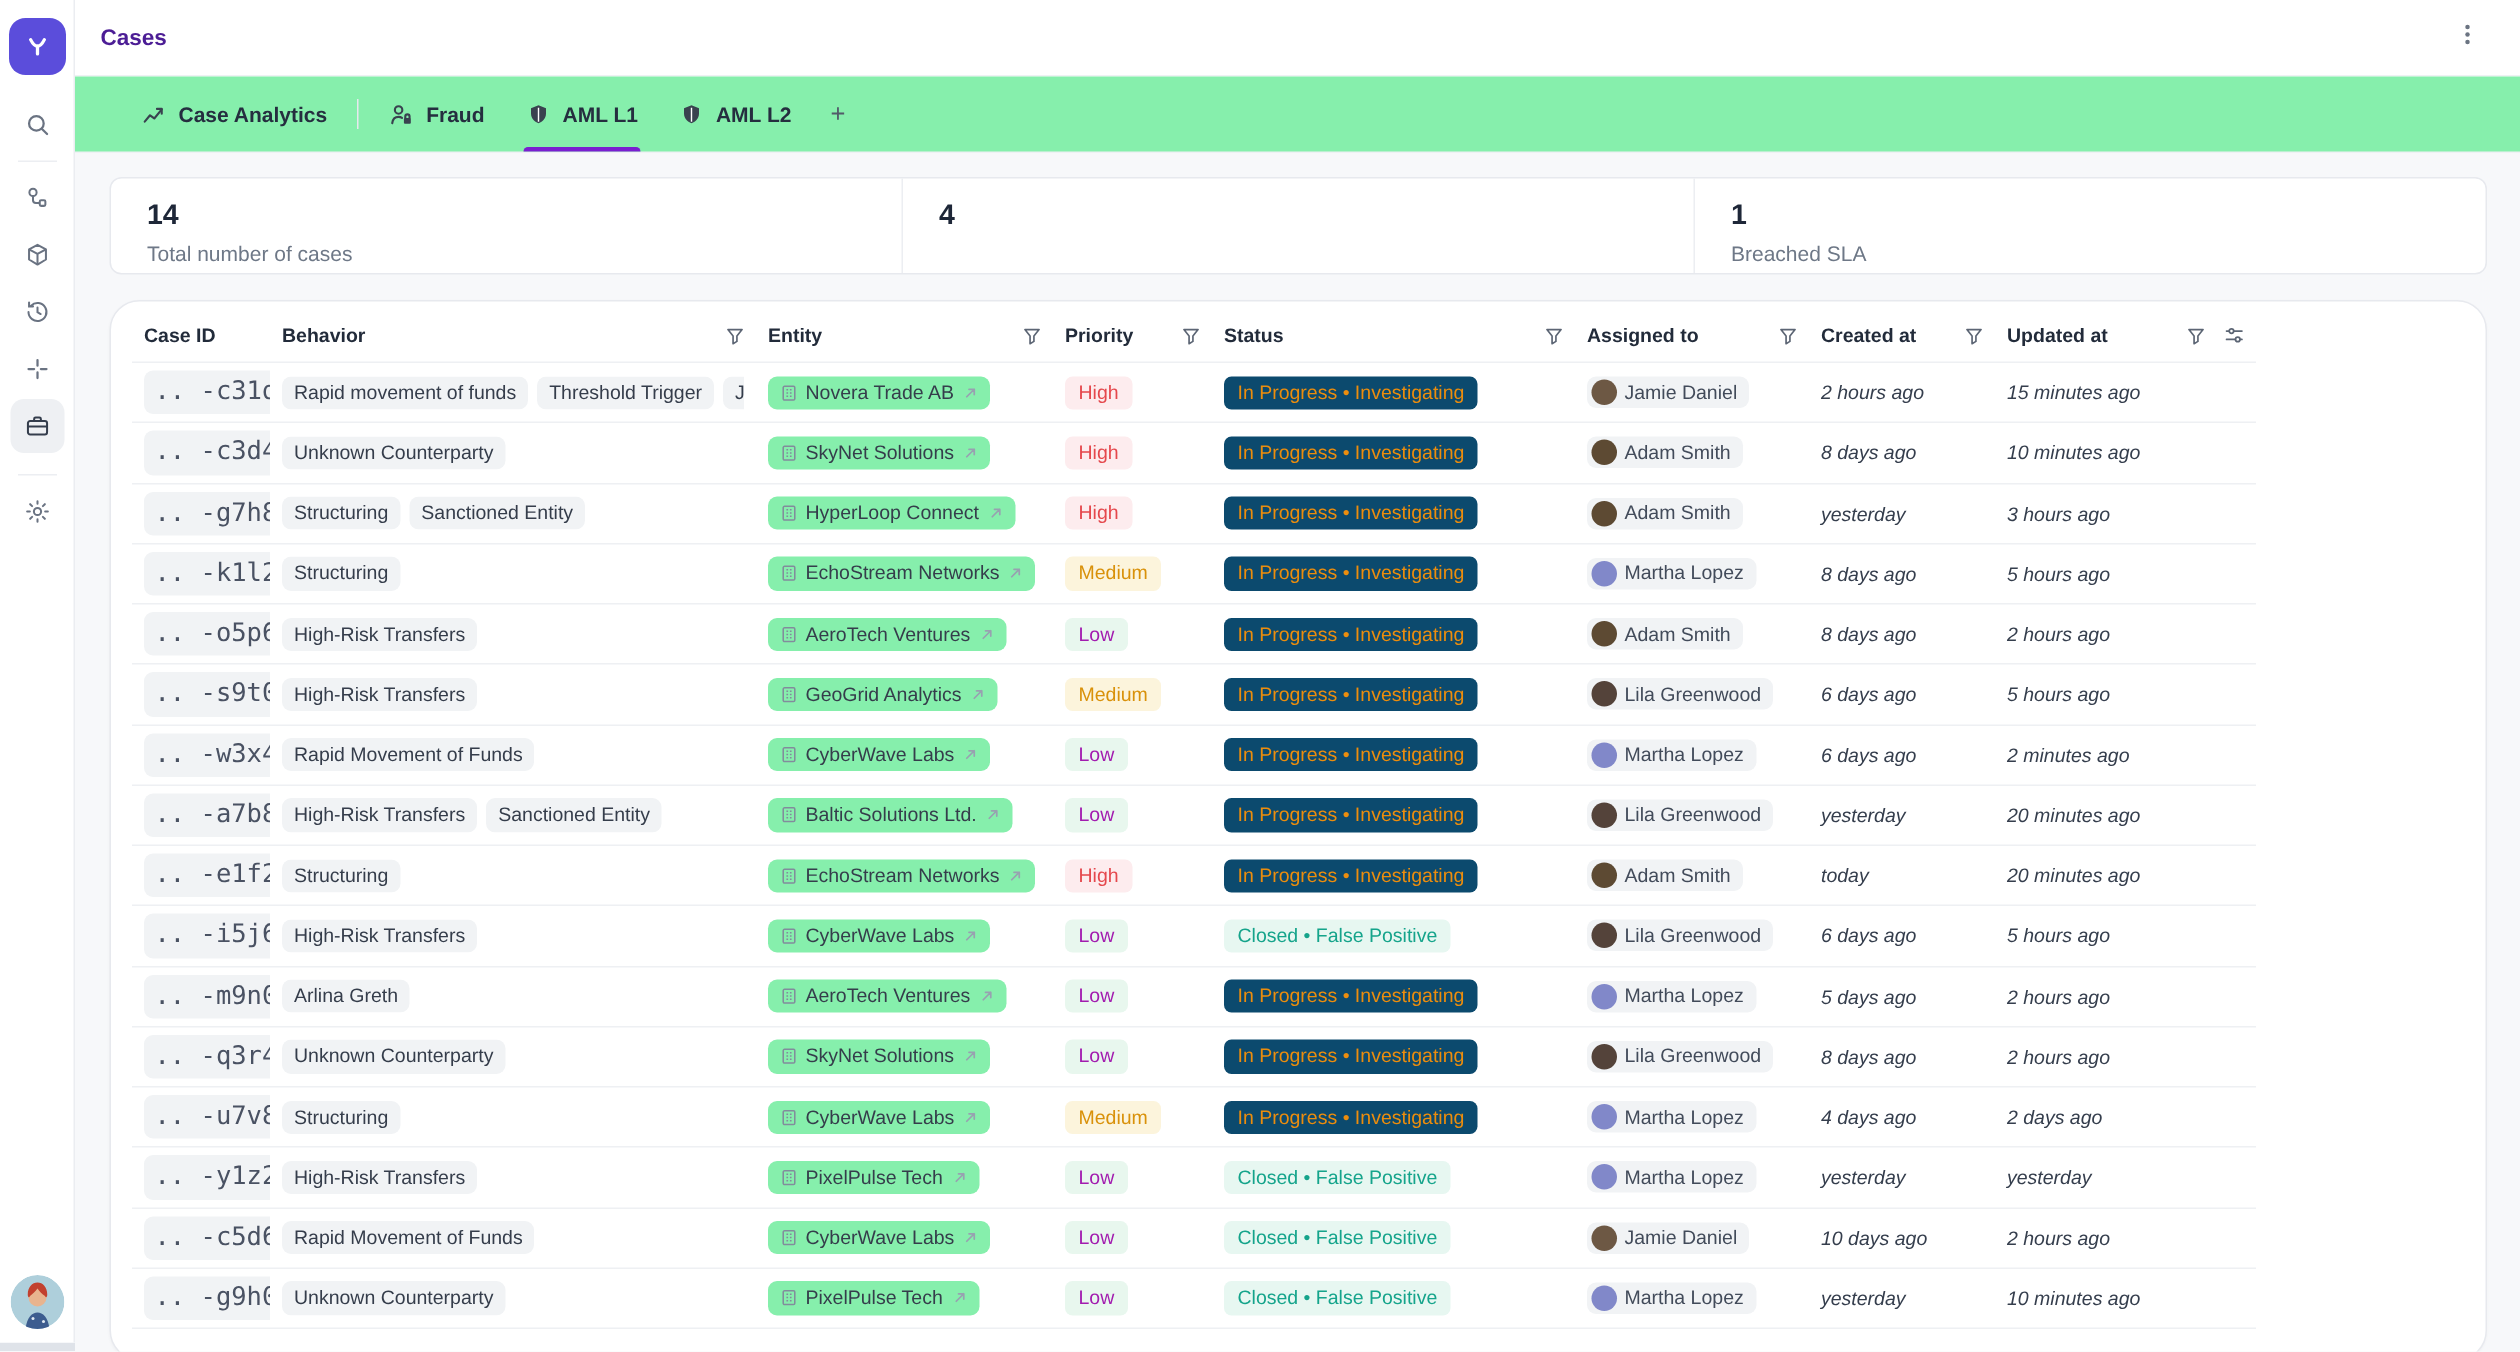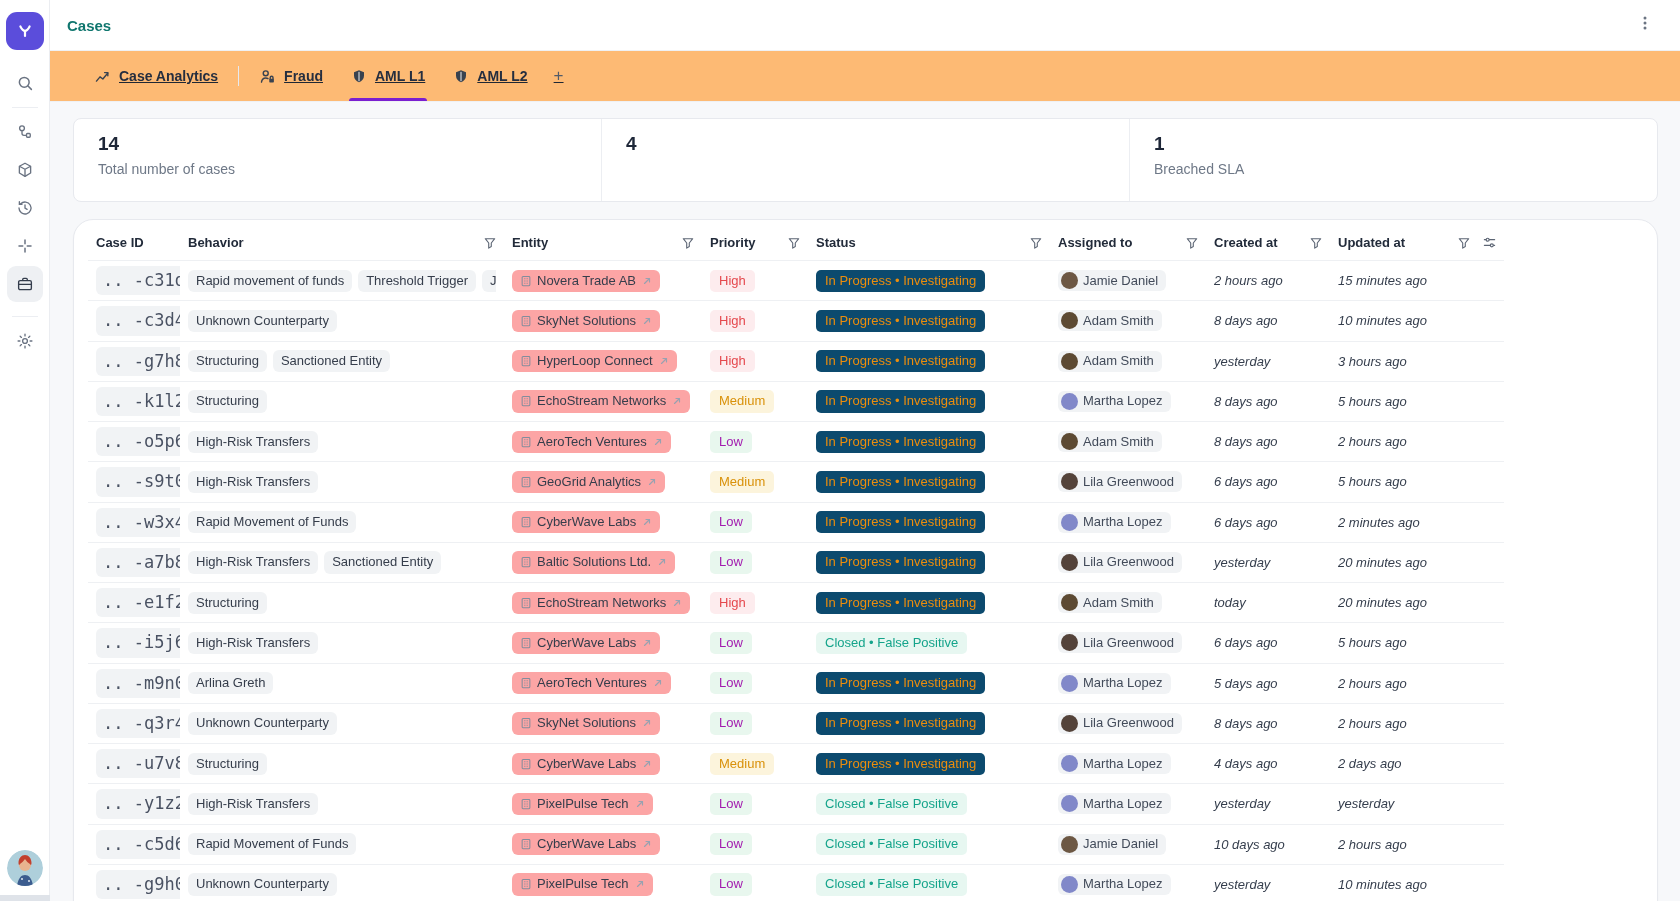--- a/index.html
+++ b/index.html
@@ -36,26 +36,26 @@
     margin-top:auto; margin-bottom:9px; width:36px; height:36px; border-radius:50%;
     overflow:hidden; cursor:pointer; flex:0 0 auto;
   }
 
   
   .main { flex:1; display:flex; flex-direction:column; min-width:0; }
   .topbar {
     height:51px; flex:0 0 51px; background:#fff; border-bottom:1px solid #eff1f4;
     display:flex; align-items:center; padding:0 22px 0 17px;
   }
-  .page-title { font-size:15px; font-weight:700; color:#0f766e; }
+  .page-title { font-size:15px; font-weight:700; color:#4c1d95; }
   .kebab { margin-left:auto; color:#6b7482; cursor:pointer; padding:4px 6px; border-radius:6px; }
 
   .tabsbar {
-    height:51px; flex:0 0 51px; background:#fdba74; border-bottom:1px solid #eff1f4;
-    display:flex; align-items:stretch; padding-left:30px;text-decoration:underline;
+    height:51px; flex:0 0 51px; background:#86efac; border-bottom:1px solid #eff1f4;
+    display:flex; align-items:stretch; padding-left:30px;
   }
   .tab {
     display:flex; align-items:center; gap:8px; padding:0 14px;
     font-size:14px; font-weight:700; color:#252e3f; cursor:pointer; position:relative;
   }
   .tab .ticon { color:#39424f; display:flex; }
   .tab.active::after {
     content:""; position:absolute; left:12px; right:12px; bottom:0; height:3px;
     border-radius:3px 3px 0 0; background:#7a1fd0;
   }
@@ -63,21 +63,21 @@
   .tab-add {
     display:flex; align-items:center; padding:0 12px; color:#525b69; font-size:17px;
     cursor:pointer;
   }
 
   .content { flex:1; background:#f7f8fa; padding:16px 22px 0 23px; min-width:0; }
 
   
   .stats-card {
     background:#fff; border:1px solid #e7e9ee; border-radius:8px;
-    height:84px; display:flex;
+    height:65px; display:flex;
   }
   .stat { flex:1; padding:14px 24px 0 24px; }
   .stat + .stat { border-left:1px solid #eceef2; }
   .stat-value { font-size:19px; font-weight:700; color:#1e2738; line-height:1.2; }
   .stat-label { font-size:14px; color:#6e7887; margin-top:5px; }
 
   
   .table-card {
     margin-top:17px; background:#fff; border:1px solid #e7e9ee; border-radius:20px;
     padding:4px 0 20px 14px; box-shadow:0 1px 2px rgba(16,24,40,.03);
@@ -99,21 +99,21 @@
   .pill {
     display:inline-flex; align-items:center; gap:5px;
     background:#f1f3f5; border-radius:6px; padding:3px 8px;
     color:#353d4b; line-height:1.25; vertical-align:middle;
   }
   .caseid { font-family:"DejaVu Sans Mono", monospace; font-size:17px; color:#4a5263; padding:4px 7px; }
   .caseid .copy-ic { color:#9aa2af; display:flex; }
   .tagwrap { display:flex; gap:6px; overflow:hidden; }
   .tag { flex:0 0 auto; }
 
-  .entity { padding:3px 8px; background:#fca5a5; }
+  .entity { padding:3px 8px; background:#86efac; }
   .entity .b-ic { color:#828c9c; display:flex; }
   .entity .x-ic { color:#98a1b0; display:flex; margin-left:1px; }
 
   .prio { padding:3px 9px; border-radius:5px; }
   .prio.high   { color:#e5484d; background:#fdecee; }
   .prio.medium { color:#d9910a; background:#fcf4dc; }
   .prio.low    { color:#a21caf; background:#e8f7ee; }
 
   .status { padding:3px 9px; border-radius:5px; }
   .status.progress { color:#ec8d0d; background:#0c4a6e; }

